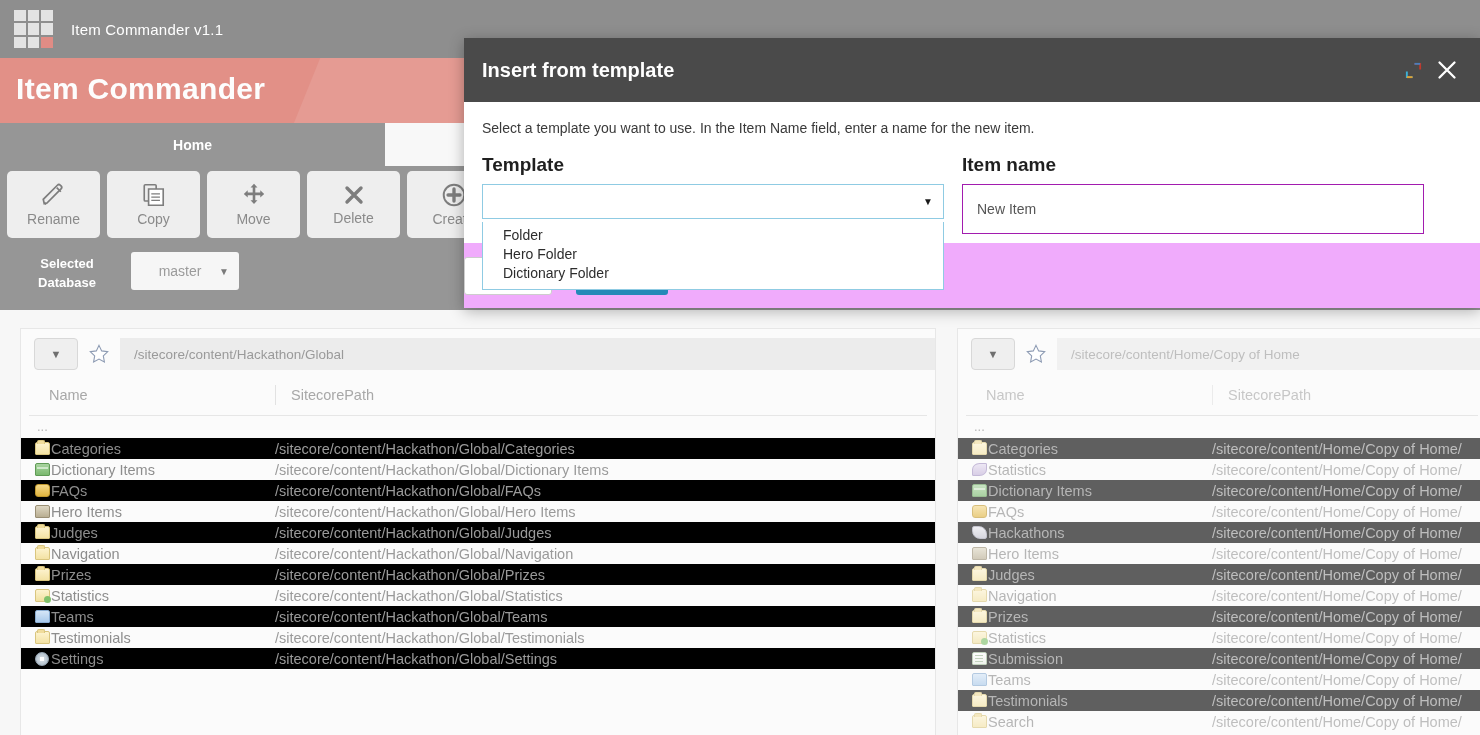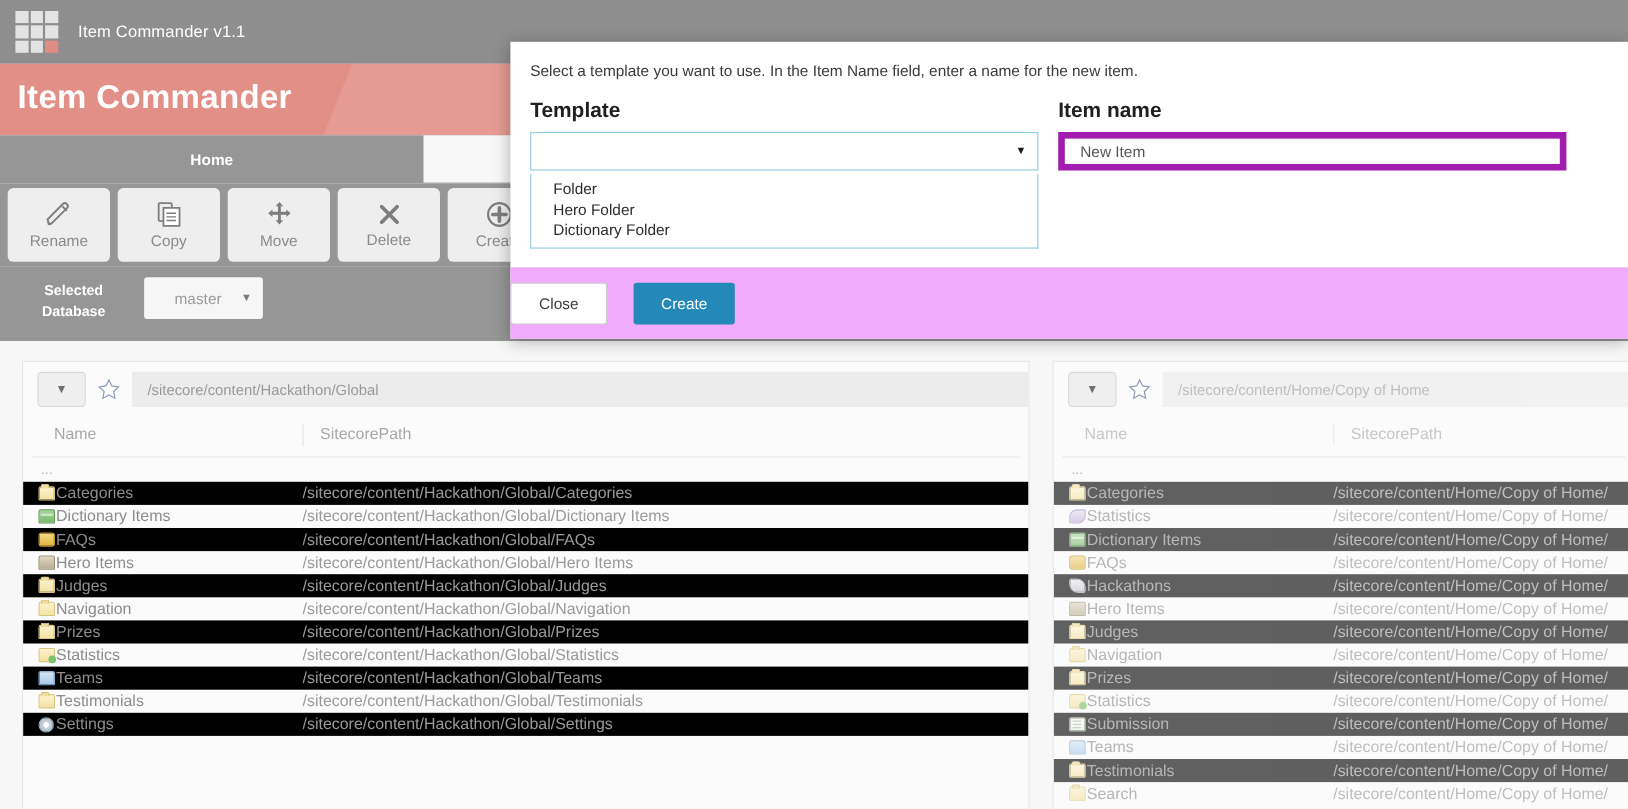--- a/index.html
+++ b/index.html
@@ -191,21 +191,21 @@
   .sel-box .sel-val { flex:1; font-size: 14px; color: #333; }
   .sel-box .sel-caret { font-size: 10px; color: #1a1a1a; }
   .sel-list {
     position: absolute; left: 0; top: 68px; width: 462px;
     background: #ffffff; border: 1px solid #8fcbe3; border-top: none;
     padding: 4px 0 6px 0; z-index: 5;
   }
   .sel-opt { height: 19px; line-height: 19px; padding-left: 20px; font-size: 14px; color: #2d2d2d; }
 
   .txt-box {
-    height: 35px; border: 6px solid #a21caf; background: #ffffff;
+    height: 50px; border: 1px solid #a21caf; background: #ffffff;
     display: flex; align-items: center; padding: 0 14px;
     font-size: 14px; color: #555;
   }
 
   .modal-foot {
     position: absolute; left: 0; bottom: 0; width: 100%; height: 65px;
     background: #f0abfc; display: flex; align-items: center; justify-content: flex-start;
     gap: 24px; padding-right: 18px;
   }
   .btn { height: 38px; border-radius: 3px; display:flex; align-items:center; justify-content:center; font-size: 14px; }
@@ -523,20 +523,36 @@
                 <span class="r-name">Search</span>
                 <span class="r-path">/sitecore/content/Home/Copy of Home/</span>
               </div>
             </div>
         </div>
       </div>
     </div>
   </div>
 
   <div class="modal">
+    <div class="modal-head">
+      <div class="mtitle">Insert from template</div>
+      <div class="mh-btn">
+        <svg width="19" height="19" viewBox="0 0 20 20">
+          <path d="M11 3h6v6" fill="none" stroke="#c0392b" stroke-width="2"></path>
+          <path d="M17 3h-6" fill="none" stroke="#4a7ebb" stroke-width="2"></path>
+          <path d="M3 11v6h6" fill="none" stroke="#3bb0d6" stroke-width="2"></path>
+          <path d="M9 17H3" fill="none" stroke="#e0a030" stroke-width="2"></path>
+        </svg>
+      </div>
+      <div class="mh-btn">
+        <svg width="24" height="24" viewBox="0 0 24 24">
+            <path d="M4.5 4.5l15 15M19.5 4.5l-15 15" stroke="#ffffff" stroke-width="2.3" stroke-linecap="round"></path>
+          </svg>
+      </div>
+    </div>
 
     <div class="modal-body">
       <p class="modal-intro">Select a template you want to use. In the Item Name field, enter a name for the new item.</p>
 
       <div class="field-row">
         <div class="field tmpl">
           <div class="field-label">Template</div>
           <div class="sel-box">
             <span class="sel-val"></span>
             <span class="sel-caret">▼</span>

